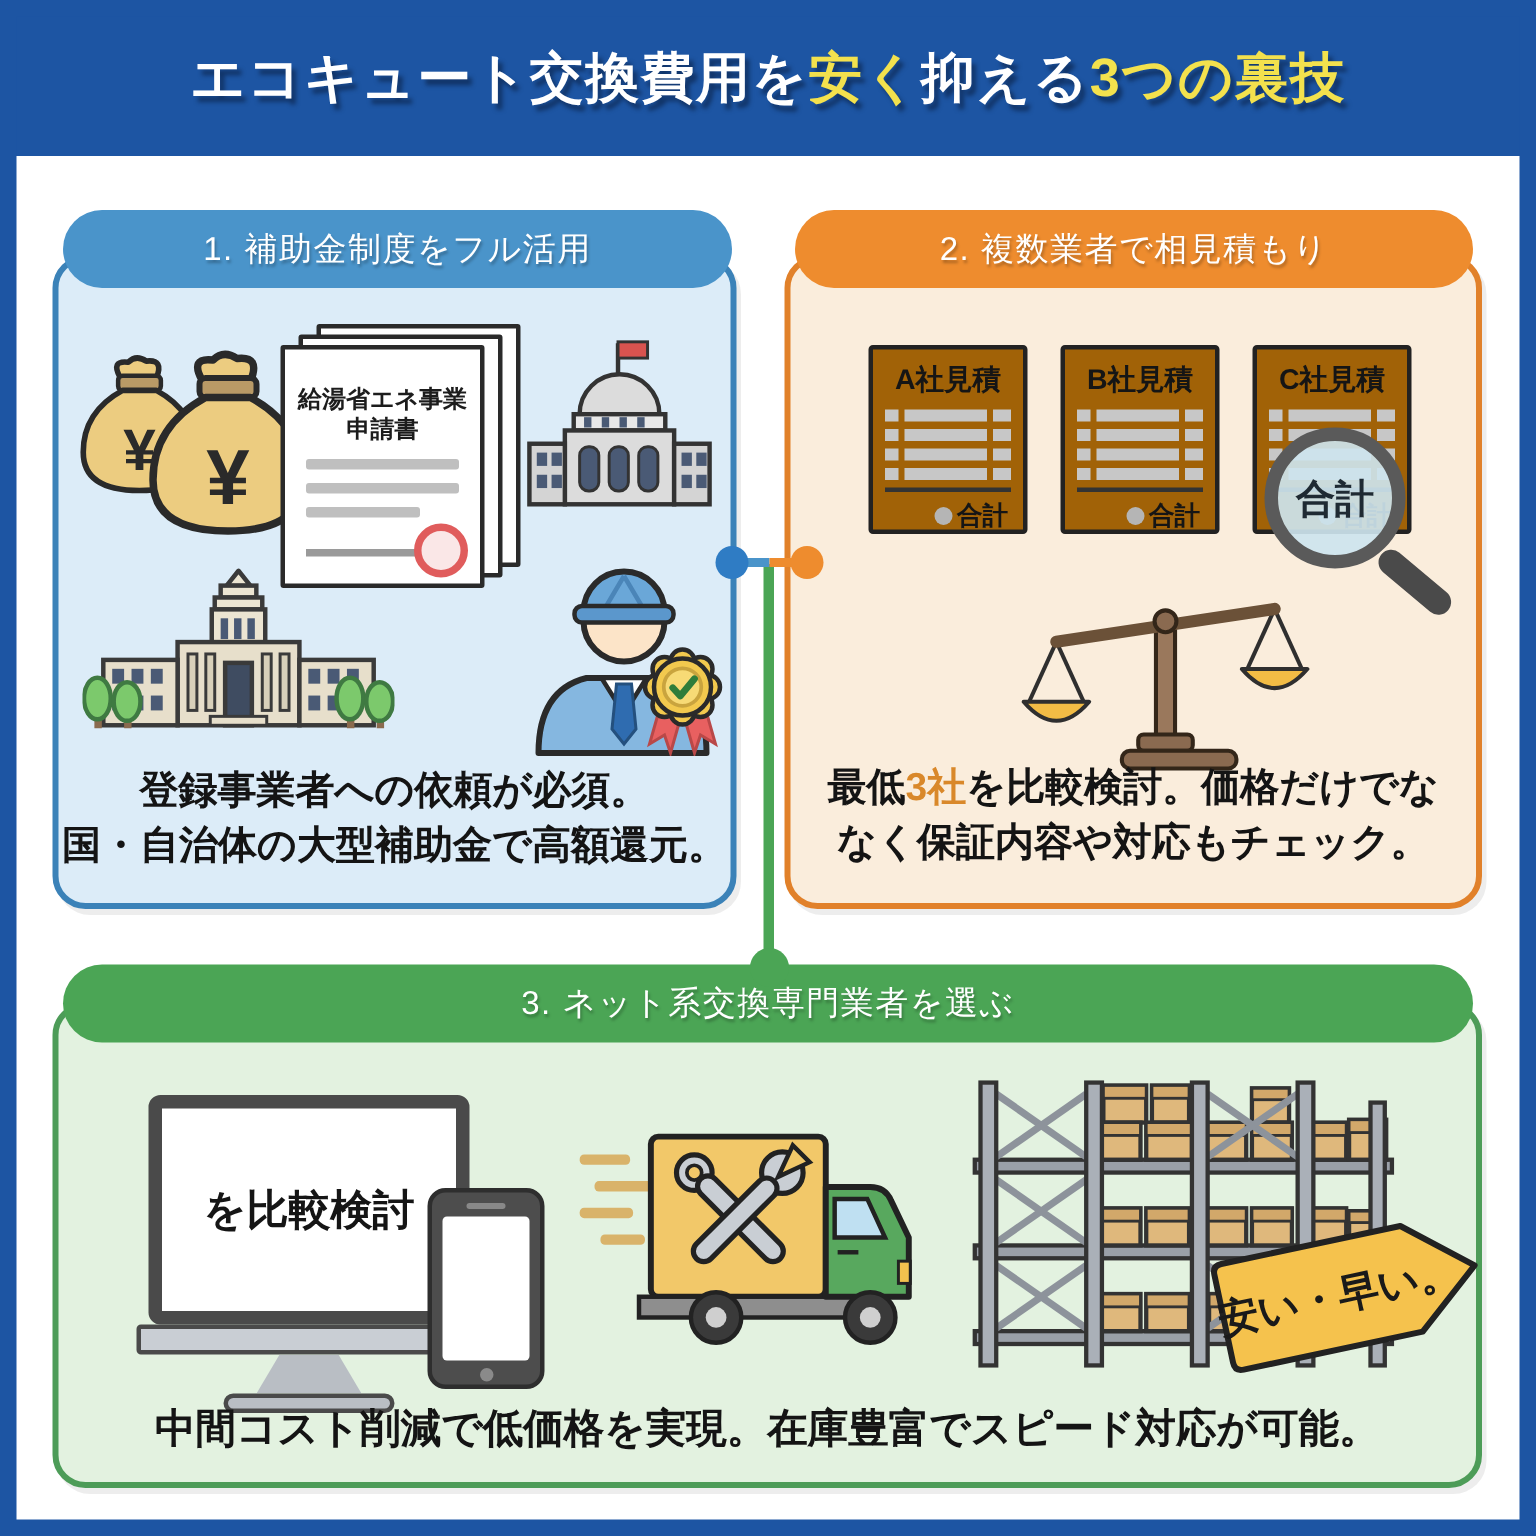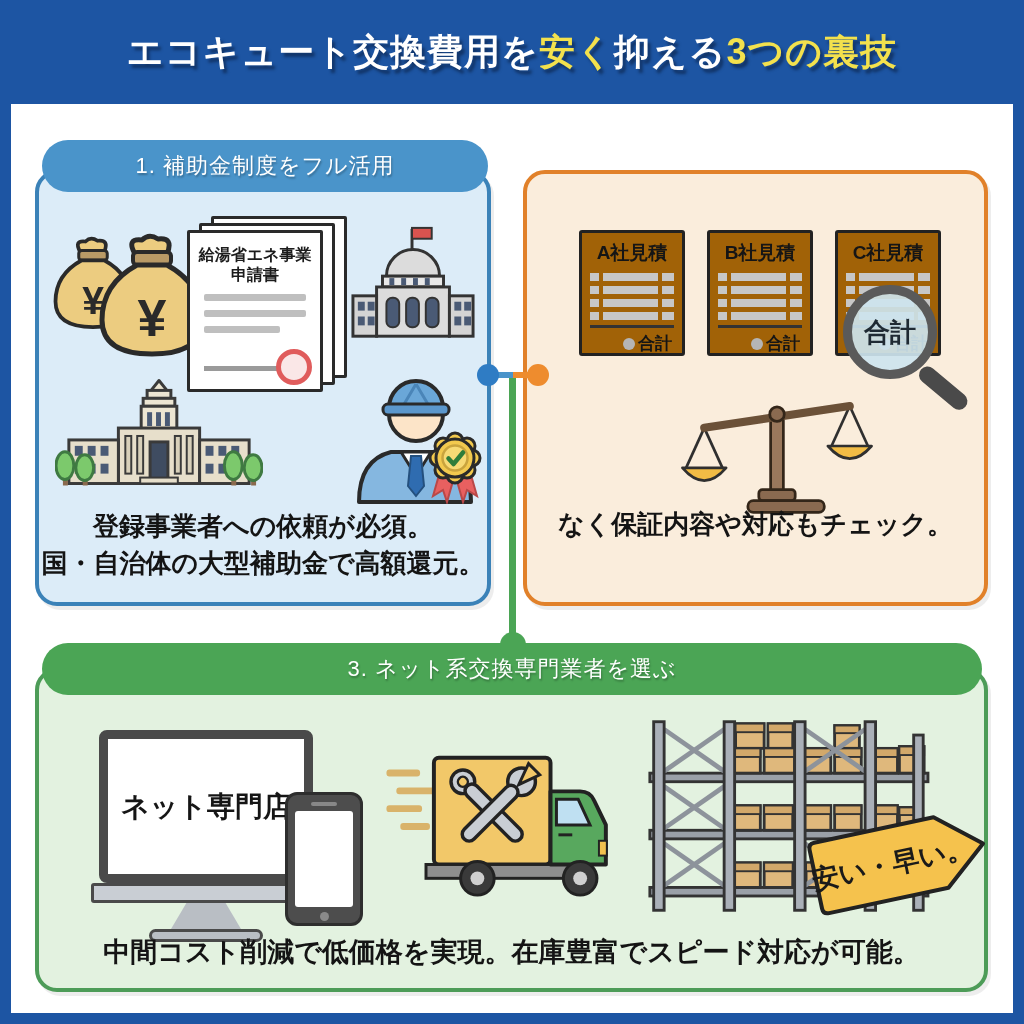--- a/index.html
+++ b/index.html
@@ -45,21 +45,21 @@
   .cap3 { top:262px; font-size:27px; }
   .capline { display:block; white-space:nowrap; }
   .cap2 .hl { color:#d9882a; }
   .cap2 .inline { display:inline; }
 
   
   .moneybags { position:absolute; left:14px; top:50px; width:150px; height:140px; }
   .appdoc { position:absolute; left:148px; top:42px; width:162px; height:184px; }
   .pg { position:absolute; width:136px; height:162px; background:#fff; border:3px solid #2a2a2a; border-radius:2px; }
   .pg.b2 { left:24px; top:0; } .pg.b1 { left:12px; top:7px; } .pg.front { left:0; top:14px; }
-  .doc-title { margin-top:12px; text-align:center; font-weight:800; font-size:16px; line-height:20px; color:#1c1c1c; }
+  .doc-title { margin-top:24px; text-align:center; font-weight:800; font-size:16px; line-height:20px; color:#1c1c1c; }
   .dl { height:7px; background:#bfbfbf; margin:9px 14px 0; border-radius:2px; }
   .dl.short { margin-right:40px; }
   .sline { position:absolute; left:14px; right:40px; bottom:18px; height:5px; background:#9a9a9a; }
   .stamp { position:absolute; right:8px; bottom:4px; width:36px; height:36px; border:5px solid #e05c5c;
            border-radius:50%; background:rgba(224,92,92,.15); }
   .cityhall { position:absolute; left:310px; top:50px; width:128px; height:122px; }
   .parliament { position:absolute; left:16px; top:204px; width:208px; height:110px; }
   .worker { position:absolute; left:298px; top:180px; width:158px; height:150px; }
 
   
@@ -351,35 +351,37 @@
       <path d="M6,112 Q30,140 54,112 Z" fill="#f2bc45" stroke="#2f2f2f" stroke-width="3" stroke-linejoin="round"></path>
       <path d="M166,88 Q190,116 214,88 Z" fill="#f2bc45" stroke="#2f2f2f" stroke-width="3" stroke-linejoin="round"></path>
       <rect x="103" y="56" width="14" height="82" rx="3" fill="#9a785c" stroke="#332619" stroke-width="3"></rect>
       <line x1="30" y1="68" x2="190" y2="44" stroke="#6b5138" stroke-width="9" stroke-linecap="round"></line>
       <circle cx="110" cy="53" r="8" fill="#8a6a50" stroke="#332619" stroke-width="3"></circle>
       <rect x="90" y="136" width="40" height="12" rx="4" fill="#8a6a50" stroke="#332619" stroke-width="3"></rect>
       <rect x="78" y="148" width="84" height="13" rx="6" fill="#8a6a50" stroke="#332619" stroke-width="3"></rect>
     </svg>
 
     <div class="caption cap2">
+      <span class="capline"><span class="inline">最低</span><span class="inline hl">3社</span><span class="inline">を比較検討。価格だけでな</span></span>
       <span class="capline">なく保証内容や対応もチェック。</span>
     </div>
   </div>
+  <div class="pill pill2">2. 複数業者で相見積もり</div>
 
   <div class="conn vline"></div>
   <div class="conn hl-b"></div>
   <div class="conn hl-o"></div>
   <div class="conn dot dot-b"></div>
   <div class="conn dot dot-o"></div>
   <div class="conn dot dot-g"></div>
 
   <div class="card card3">
     <div class="shopblock">
       <div class="mscreen">
-          <span>ネット専門店</span>
+          <span>を比較検討</span>
         </div>
       <div class="mstrip"></div>
       <div class="mneck"></div>
       <div class="mbase"></div>
       <div class="phone">
         <div class="pspeaker"></div>
         <div class="pscreen"></div>
         <div class="phome"></div>
       </div>
     </div>

